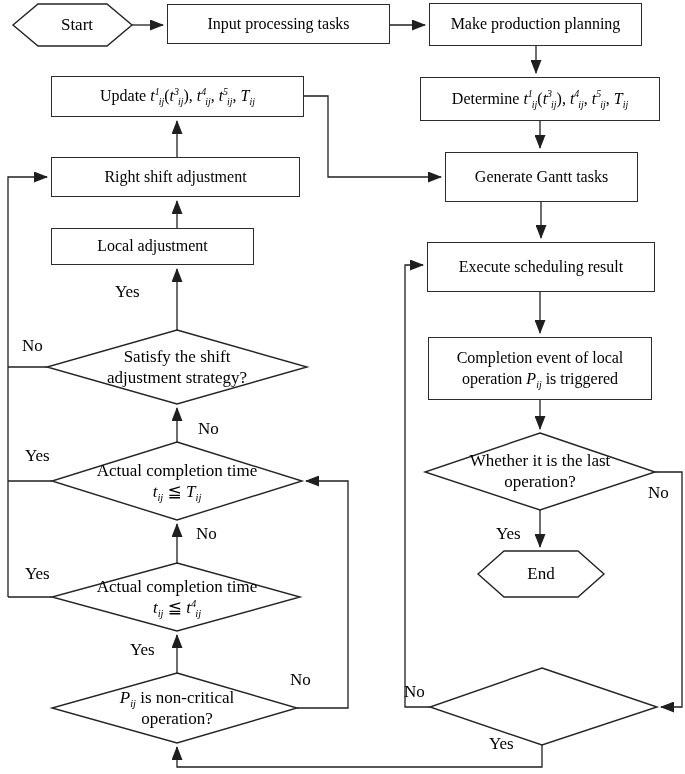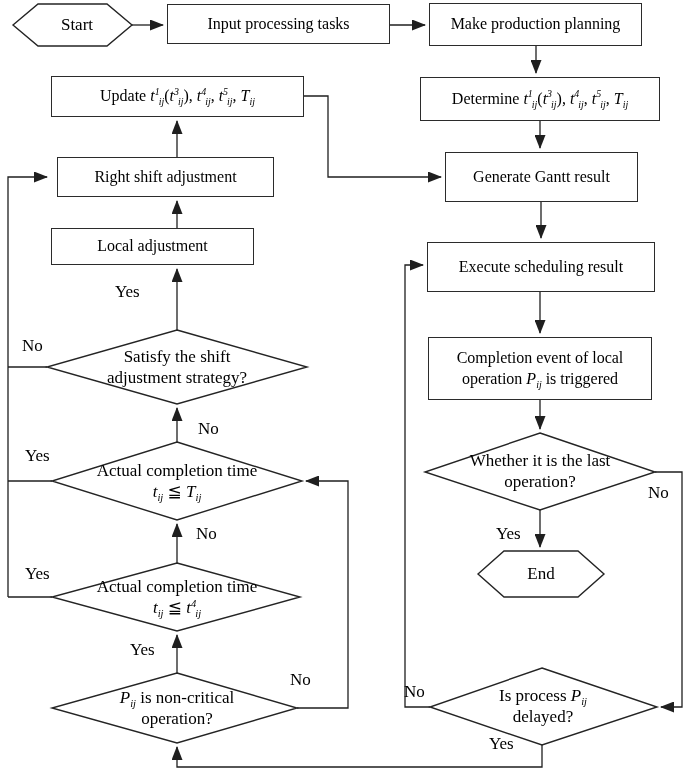--- a/index.html
+++ b/index.html
@@ -75,46 +75,45 @@
   <div class="rect-node" style="left:167px;top:4px;width:223px;height:40px">
     <span>Input processing tasks</span>
   </div>
   <div class="rect-node" style="left:429px;top:3px;width:213px;height:43px">
     <span>Make production planning</span>
   </div>
   <div class="rect-node" style="left:420px;top:77px;width:240px;height:44px">
     <span>Determine <i>t</i><sup>1</sup><sub>ij</sub>(<i>t</i><sup>3</sup><sub>ij</sub>), <i>t</i><sup>4</sup><sub>ij</sub>, <i>t</i><sup>5</sup><sub>ij</sub>, <i>T</i><sub>ij</sub></span>
   </div>
   <div class="rect-node" style="left:445px;top:152px;width:193px;height:50px">
-    <span>Generate Gantt result</span>
+    <span>Generate Gantt tasks</span>
   </div>
   <div class="rect-node" style="left:51px;top:76px;width:253px;height:41px">
     <span>Update <i>t</i><sup>1</sup><sub>ij</sub>(<i>t</i><sup>3</sup><sub>ij</sub>), <i>t</i><sup>4</sup><sub>ij</sub>, <i>t</i><sup>5</sup><sub>ij</sub>, <i>T</i><sub>ij</sub></span>
   </div>
-  <div class="rect-node" style="left:57px;top:157px;width:217px;height:40px">
+  <div class="rect-node" style="left:51px;top:157px;width:249px;height:40px">
     <span>Right shift adjustment</span>
   </div>
   <div class="rect-node" style="left:51px;top:228px;width:203px;height:37px">
     <span>Local adjustment</span>
   </div>
   <div class="rect-node" style="left:428px;top:337px;width:224px;height:63px">
     <span>Completion event of local operation <i>P</i><sub>ij</sub> is triggered</span>
   </div>
   <div class="rect-node" style="left:427px;top:242px;width:228px;height:50px">
     <span>Execute scheduling result</span>
   </div>
 
   <div class="float-label" style="left:77px;top:25px">Start</div>
   <div class="float-label" style="left:541px;top:574px">End</div>
   <div class="float-label" style="left:177px;top:367px;width:160px">Satisfy the shift adjustment strategy?</div>
   <div class="float-label" style="left:177px;top:481px;width:190px">Actual completion time<br><i>t</i><sub>ij</sub> ≦ <i>T</i><sub>ij</sub></div>
   <div class="float-label" style="left:177px;top:597px;width:190px">Actual completion time<br><i>t</i><sub>ij</sub> ≦ <i>t</i><sup>4</sup><sub>ij</sub></div>
   <div class="float-label" style="left:177px;top:708px;width:170px"><i>P</i><sub>ij</sub> is non-critical operation?</div>
   <div class="float-label" style="left:540px;top:471px;width:170px">Whether it is the last operation?</div>
-  <div class="float-label" style="left:543px;top:706px;width:140px">Is process <i>P</i><sub>ij</sub> delayed?</div>
 
   <span class="yn" style="left:115px;top:282px">Yes</span>
   <span class="yn" style="left:22px;top:336px">No</span>
   <span class="yn" style="left:198px;top:419px">No</span>
   <span class="yn" style="left:25px;top:446px">Yes</span>
   <span class="yn" style="left:196px;top:524px">No</span>
   <span class="yn" style="left:25px;top:564px">Yes</span>
   <span class="yn" style="left:130px;top:640px">Yes</span>
   <span class="yn" style="left:290px;top:670px">No</span>
   <span class="yn" style="left:496px;top:524px">Yes</span>

